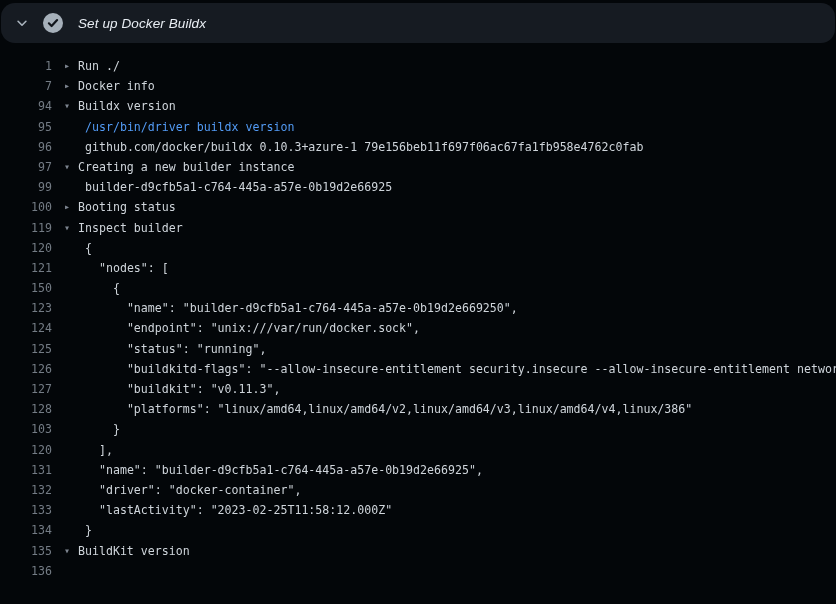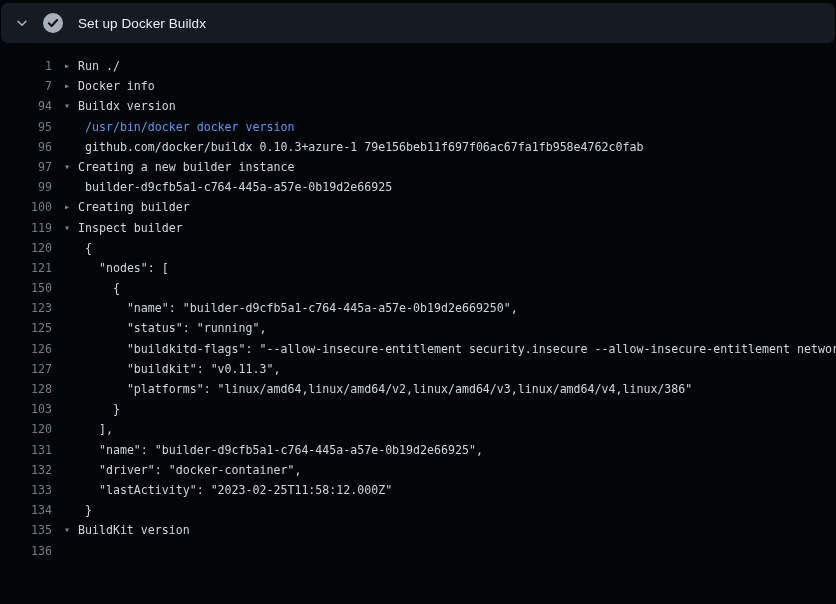--- a/index.html
+++ b/index.html
@@ -17,25 +17,26 @@
   html, body {
     width: 836px; height: 604px;
     overflow: hidden;
     background: var(--background);
     font-family: "Liberation Sans", sans-serif;
   }
   .step-header {
     margin: 3px 1px 0 1px;
     height: 40px;
     background: var(--header-background);
-    border-radius: 7px;
+    border-radius: 14px;
     display: flex;
     align-items: center;
     padding-left: 13px;
     cursor: pointer;
+    font-style: italic;
   }
   .chevron-wrap { width: 16px; height: 16px; display: flex; align-items: center; justify-content: center; }
   .check-wrap { margin-left: 13px; width: 20px; height: 20px; }
   .step-title {
     margin-left: 15px;
     color: var(--title-text);
     font-size: 13.5px;
     letter-spacing: 0.1px;
   }
   .log-area {
@@ -84,30 +85,31 @@
       <path d="M5.9 10.3 8.6 13 14.1 7.1" fill="none" stroke="var(--check-mark)" stroke-width="2.2" stroke-linecap="round" stroke-linejoin="round"></path>
     </svg>
   </span>
   <span class="step-title">Set up Docker Buildx</span>
 </div>
 
 <div class="log-area" id="log-area">
     <div class="log-line collapsed"><span class="line-number">1</span><span class="arrow-cell">▸</span><span class="line-text">Run ./</span></div>
     <div class="log-line collapsed"><span class="line-number">7</span><span class="arrow-cell">▸</span><span class="line-text">Docker info</span></div>
     <div class="log-line expanded"><span class="line-number">94</span><span class="arrow-cell">▾</span><span class="line-text">Buildx version</span></div>
-    <div class="log-line command"><span class="line-number">95</span><span class="arrow-cell"></span><span class="line-text">/usr/bin/docker docker version</span></div>
+    <div class="log-line command"><span class="line-number">95</span><span class="arrow-cell"></span><span class="line-text">/usr/bin/driver buildx version</span></div>
     <div class="log-line output"><span class="line-number">96</span><span class="arrow-cell"></span><span class="line-text">github.com/docker/buildx 0.10.3+azure-1 79e156beb11f697f06ac67fa1fb958e4762c0fab</span></div>
     <div class="log-line expanded"><span class="line-number">97</span><span class="arrow-cell">▾</span><span class="line-text">Creating a new builder instance</span></div>
     <div class="log-line output"><span class="line-number">99</span><span class="arrow-cell"></span><span class="line-text">builder-d9cfb5a1-c764-445a-a57e-0b19d2e66925</span></div>
-    <div class="log-line collapsed"><span class="line-number">100</span><span class="arrow-cell">▸</span><span class="line-text">Creating builder</span></div>
+    <div class="log-line collapsed"><span class="line-number">100</span><span class="arrow-cell">▸</span><span class="line-text">Booting status</span></div>
     <div class="log-line expanded"><span class="line-number">119</span><span class="arrow-cell">▾</span><span class="line-text">Inspect builder</span></div>
     <div class="log-line output"><span class="line-number">120</span><span class="arrow-cell"></span><span class="line-text">{</span></div>
     <div class="log-line output"><span class="line-number">121</span><span class="arrow-cell"></span><span class="line-text">  "nodes": [</span></div>
     <div class="log-line output"><span class="line-number">150</span><span class="arrow-cell"></span><span class="line-text">    {</span></div>
     <div class="log-line output"><span class="line-number">123</span><span class="arrow-cell"></span><span class="line-text">      "name": "builder-d9cfb5a1-c764-445a-a57e-0b19d2e669250",</span></div>
+    <div class="log-line output"><span class="line-number">124</span><span class="arrow-cell"></span><span class="line-text">      "endpoint": "unix:///var/run/docker.sock",</span></div>
     <div class="log-line output"><span class="line-number">125</span><span class="arrow-cell"></span><span class="line-text">      "status": "running",</span></div>
     <div class="log-line output"><span class="line-number">126</span><span class="arrow-cell"></span><span class="line-text">      "buildkitd-flags": "--allow-insecure-entitlement security.insecure --allow-insecure-entitlement network</span></div>
     <div class="log-line output"><span class="line-number">127</span><span class="arrow-cell"></span><span class="line-text">      "buildkit": "v0.11.3",</span></div>
     <div class="log-line output"><span class="line-number">128</span><span class="arrow-cell"></span><span class="line-text">      "platforms": "linux/amd64,linux/amd64/v2,linux/amd64/v3,linux/amd64/v4,linux/386"</span></div>
     <div class="log-line output"><span class="line-number">103</span><span class="arrow-cell"></span><span class="line-text">    }</span></div>
     <div class="log-line output"><span class="line-number">120</span><span class="arrow-cell"></span><span class="line-text">  ],</span></div>
     <div class="log-line output"><span class="line-number">131</span><span class="arrow-cell"></span><span class="line-text">  "name": "builder-d9cfb5a1-c764-445a-a57e-0b19d2e66925",</span></div>
     <div class="log-line output"><span class="line-number">132</span><span class="arrow-cell"></span><span class="line-text">  "driver": "docker-container",</span></div>
     <div class="log-line output"><span class="line-number">133</span><span class="arrow-cell"></span><span class="line-text">  "lastActivity": "2023-02-25T11:58:12.000Z"</span></div>
     <div class="log-line output"><span class="line-number">134</span><span class="arrow-cell"></span><span class="line-text">}</span></div>

